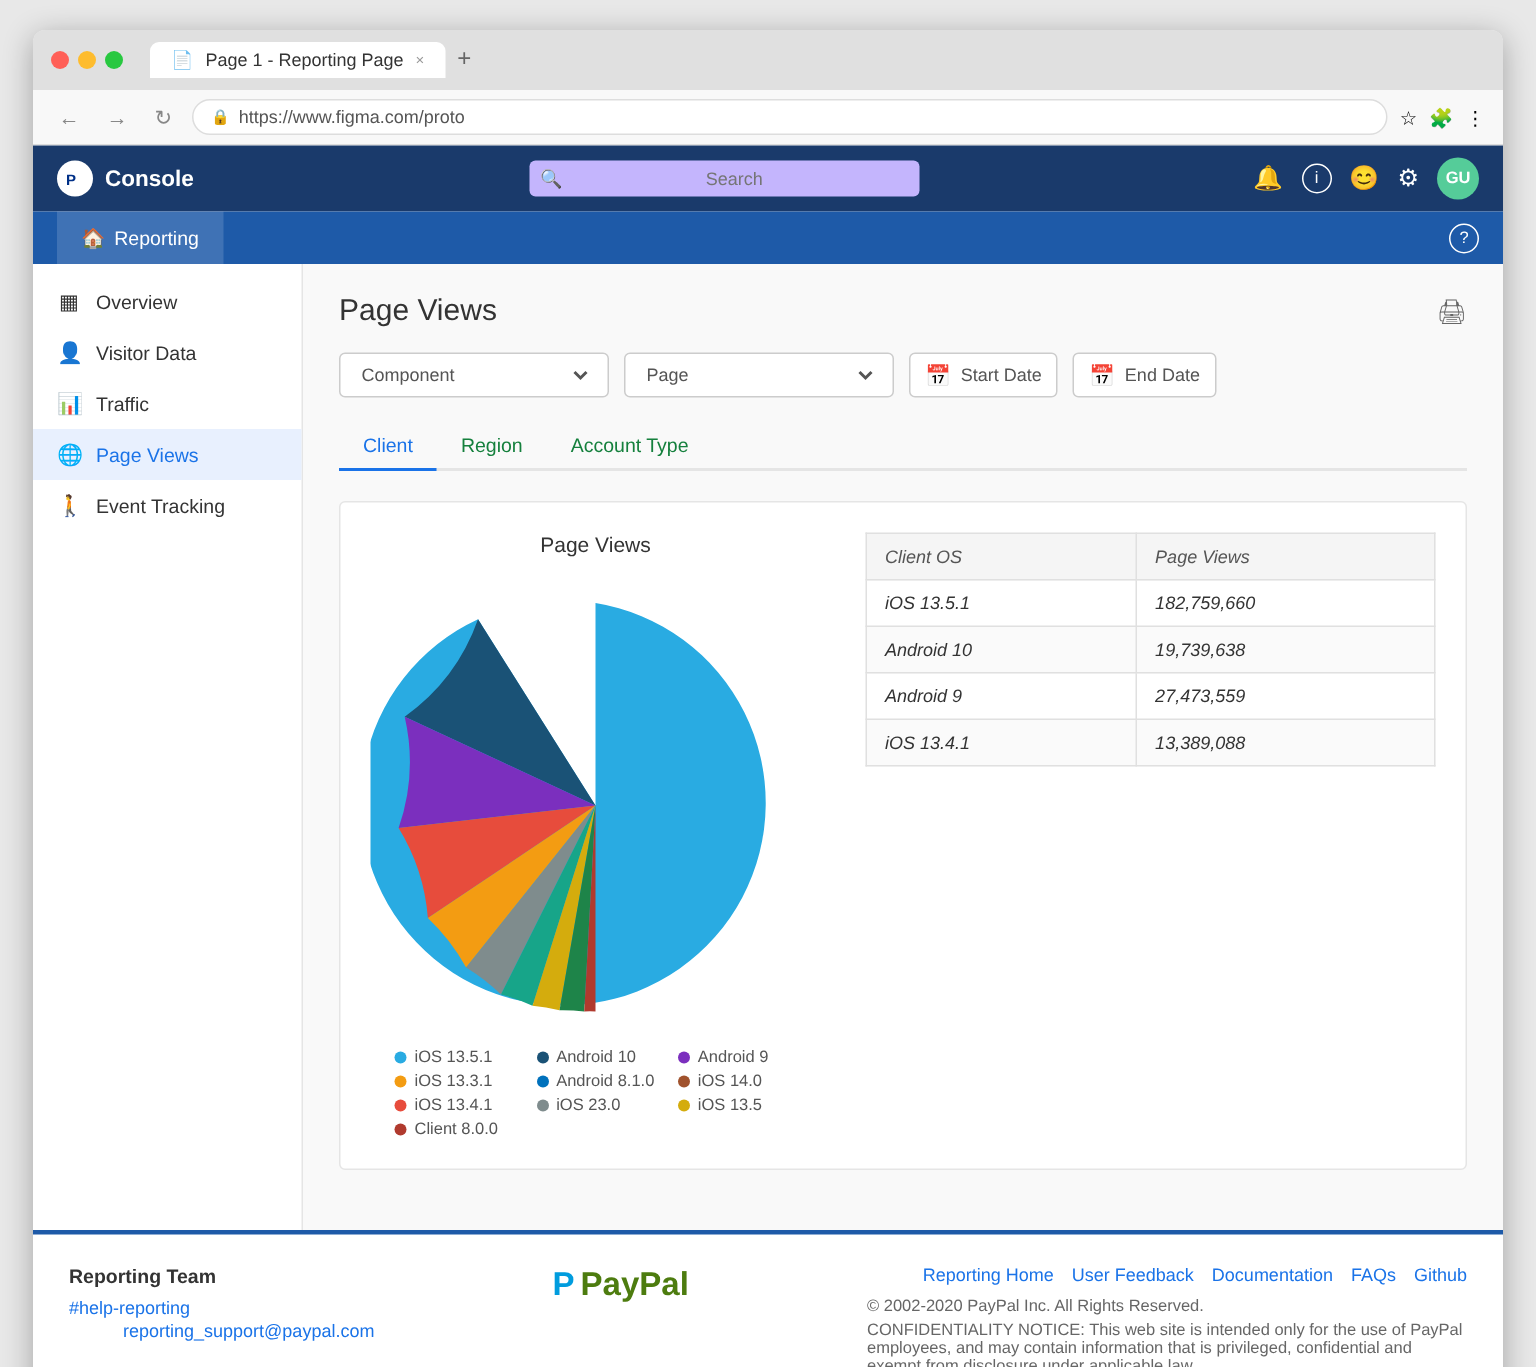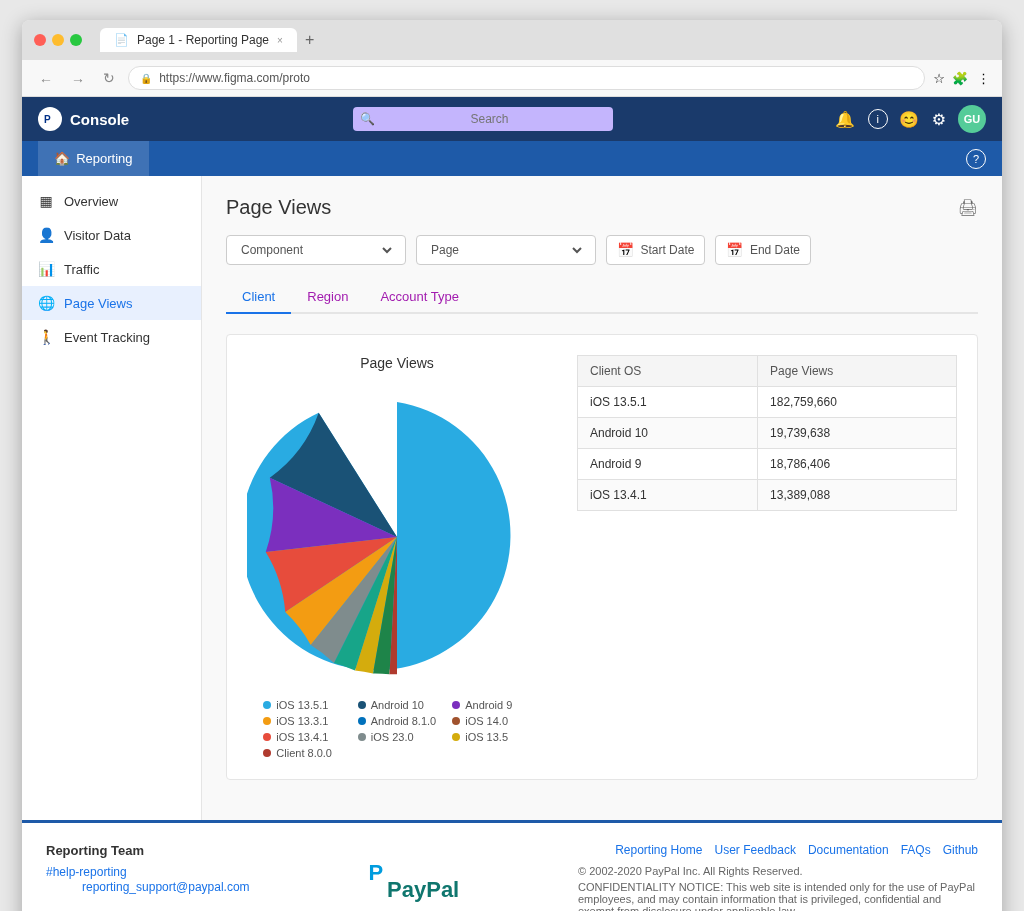--- a/index.html
+++ b/index.html
@@ -58,40 +58,40 @@
 
     
     .filters-row { display: flex; gap: 10px; margin-bottom: 16px; align-items: flex-start; }
     .filter-select { border: 1px solid #ccc; border-radius: 4px; padding: 6px 10px; font-size: 12px; color: #555; background: white; min-width: 180px; display: flex; align-items: center; justify-content: space-between; cursor: pointer; }
     .filter-select select { border: none; outline: none; font-size: 12px; color: #555; background: transparent; width: 100%; cursor: pointer; }
     .date-filter { display: flex; align-items: center; gap: 6px; border: 1px solid #ccc; border-radius: 4px; padding: 6px 10px; font-size: 12px; color: #555; background: white; cursor: pointer; }
     .date-icon { color: #1a73e8; font-size: 14px; }
 
     
     .tabs-row { display: flex; gap: 0; border-bottom: 2px solid #e5e5e5; margin-bottom: 20px; }
-    .tab { padding: 8px 16px; font-size: 13px; color: #a21caf; cursor: pointer; border-bottom: 2px solid transparent; margin-bottom: -2px; }
+    .tab { padding: 8px 16px; font-size: 13px; color: #15803d; cursor: pointer; border-bottom: 2px solid transparent; margin-bottom: -2px; }
     .tab.active { color: #1a73e8; border-bottom-color: #1a73e8; font-weight: 500; }
 
     
     .chart-area { background: white; border: 1px solid #e5e5e5; border-radius: 4px; padding: 20px; display: flex; gap: 30px; margin-bottom: 20px; }
     .chart-container { flex: 1; }
     .chart-title { text-align: center; font-size: 14px; color: #333; margin-bottom: 16px; font-weight: 500; }
 
     
     .pie-chart-wrapper { display: flex; flex-direction: column; align-items: center; }
     .pie-svg { width: 300px; height: 300px; }
 
     
     .legend { display: grid; grid-template-columns: repeat(3, 1fr); gap: 4px 16px; margin-top: 12px; font-size: 11px; color: #555; }
     .legend-item { display: flex; align-items: center; gap: 5px; }
     .legend-dot { width: 8px; height: 8px; border-radius: 50%; flex-shrink: 0; }
 
     
     .data-table-container { width: 380px; }
-    .data-table { width: 100%; border-collapse: collapse; font-size: 12px; }
+    .data-table { width: 100%; border-collapse: collapse; font-size: 12px; font-style: italic; }
     .data-table th { background: #f5f5f5; padding: 8px 12px; text-align: left; color: #555; font-weight: 500; border: 1px solid #e0e0e0; }
     .data-table td { padding: 8px 12px; border: 1px solid #e0e0e0; color: #333; }
     .data-table tr:nth-child(even) td { background: #fafafa; }
 
     
     .app-footer { background: white; border-top: 3px solid #1e5aa8; padding: 20px 24px; display: flex; justify-content: space-between; align-items: flex-start; }
     .footer-left { }
     .footer-team { font-weight: 600; font-size: 13px; color: #333; margin-bottom: 6px; }
     .footer-link { color: #1a73e8; font-size: 12px; text-decoration: none; }
     .footer-email { color: #1a73e8; font-size: 12px; padding-left: 36px; }
@@ -315,21 +315,21 @@
                 <tr>
                   <td>iOS 13.5.1</td>
                   <td>182,759,660</td>
                 </tr>
                 <tr>
                   <td>Android 10</td>
                   <td>19,739,638</td>
                 </tr>
                 <tr>
                   <td>Android 9</td>
-                  <td>18,786,406</td>
+                  <td>27,473,559</td>
                 </tr>
                 <tr>
                   <td>iOS 13.4.1</td>
                   <td>13,389,088</td>
                 </tr>
               </tbody>
             </table>
           </div>
         </div>
       </div>
@@ -337,21 +337,21 @@
 
     <div class="app-footer">
       <div class="footer-left">
         <div class="footer-team">Reporting Team</div>
         <div><a class="footer-link">#help-reporting</a></div>
         <div><a class="footer-email">reporting_support@paypal.com</a></div>
       </div>
       <div class="footer-center">
         <div class="paypal-logo">
           <span style="color:#009cde;font-size:22px;font-weight:bold;">P</span>
-            <span style="color:#0f766e;font-size:22px;font-weight:bold;margin-top:34px;">PayPal</span>
+            <span style="color:#4d7c0f;font-size:22px;font-weight:bold;">PayPal</span>
         </div>
       </div>
       <div class="footer-right">
         <div class="footer-nav">
           <a class="footer-nav-link">Reporting Home</a>
           <a class="footer-nav-link">User Feedback</a>
           <a class="footer-nav-link">Documentation</a>
           <a class="footer-nav-link">FAQs</a>
           <a class="footer-nav-link">Github</a>
         </div>

